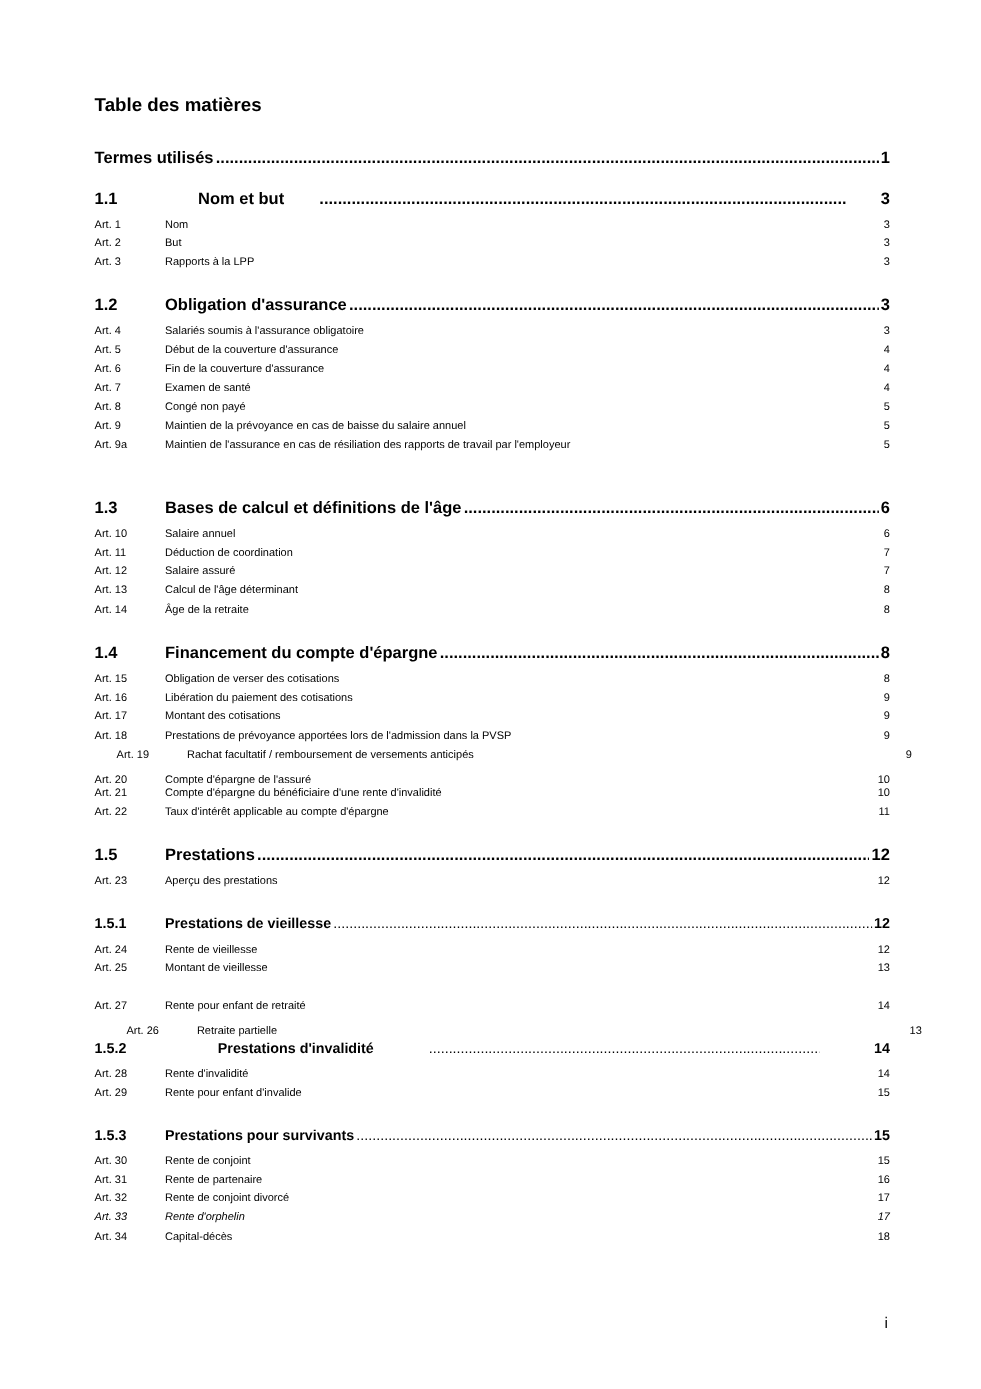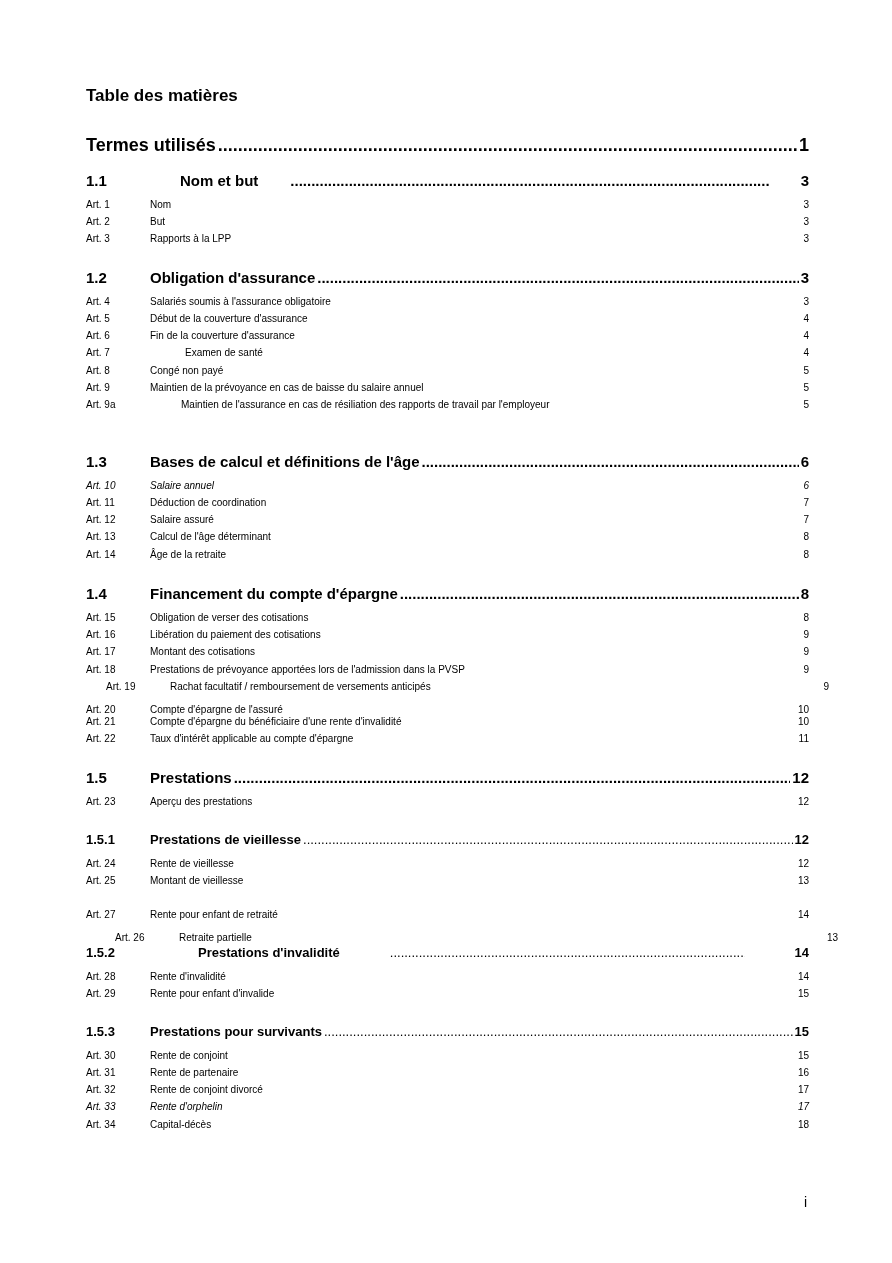--- a/index.html
+++ b/index.html
@@ -1,21 +1,21 @@
 <!DOCTYPE html>
 <html><head>
 <meta charset="utf-8">
 <style>
   html, body { margin: 0; padding: 0; background: #ffffff; }
   body { width: 892px; height: 1263px; position: relative; overflow: hidden;
          font-family: "Liberation Sans", sans-serif; color: #000; }
   .page { position: absolute; left: 86px; top: 0; width: 723px; }
   .title { position: absolute; top: 86px; left: 0; font-size: 17px; font-weight: bold; }
   .row { position: absolute; left: 0; width: 723px; display: flex; align-items: baseline; white-space: nowrap; }
-  .h1 { font-size: 18px; font-weight: bold; }
+  .h1 { font-size: 15px; font-weight: bold; }
   .h2 { font-size: 15px; font-weight: bold; }
   .h3 { font-size: 13px; font-weight: bold; }
   .art { font-size: 10px; height: 17px; }
   .num { width: 64px; flex: none; }
   .text { flex: none; }
   .dots { flex: 1 1 auto; overflow: hidden; margin: 0 2px 0 2px; }
   .dots::after { content: "......................................................................................................................................................................................................................................................"; letter-spacing: 0px; }
   .h3 .dots { font-weight: normal; letter-spacing: -0.6px; }
   .spacer { flex: 1 1 auto; }
   .pg { flex: none; text-align: right; }
@@ -73,51 +73,51 @@
         <span class="text">Début de la couverture d'assurance</span>
         <span class="spacer"></span>
         <span class="pg">4</span>
       </div>
       <div class="row art" style="top: 330px;">
         <span class="num">Art. 6</span>
         <span class="text">Fin de la couverture d'assurance</span>
         <span class="spacer"></span>
         <span class="pg">4</span>
       </div>
-      <div class="row art" style="top: 347px; gap: 35px;">
+      <div class="row art" style="top: 347px;">
         <span class="num">Art. 7</span>
         <span class="text">Examen de santé</span>
         <span class="spacer"></span>
         <span class="pg">4</span>
       </div>
       <div class="row art" style="top: 365px;">
         <span class="num">Art. 8</span>
         <span class="text">Congé non payé</span>
         <span class="spacer"></span>
         <span class="pg">5</span>
       </div>
       <div class="row art" style="top: 382px;">
         <span class="num">Art. 9</span>
         <span class="text">Maintien de la prévoyance en cas de baisse du salaire annuel</span>
         <span class="spacer"></span>
         <span class="pg">5</span>
       </div>
-      <div class="row art" style="top: 399px; gap: 31px;">
+      <div class="row art" style="top: 399px;">
         <span class="num">Art. 9a</span>
         <span class="text">Maintien de l'assurance en cas de résiliation des rapports de travail par l'employeur</span>
         <span class="spacer"></span>
         <span class="pg">5</span>
       </div>
       <div class="row h2" style="top: 453px;">
         <span class="num">1.3</span>
         <span class="text">Bases de calcul et définitions de l'âge</span>
         <span class="dots"></span>
         <span class="pg">6</span>
       </div>
-      <div class="row art" style="top: 480px; font-style: italic;">
+      <div class="row art" style="top: 480px;">
         <span class="num">Art. 10</span>
         <span class="text">Salaire annuel</span>
         <span class="spacer"></span>
         <span class="pg">6</span>
       </div>
       <div class="row art" style="top: 497px;">
         <span class="num">Art. 11</span>
         <span class="text">Déduction de coordination</span>
         <span class="spacer"></span>
         <span class="pg">7</span>

